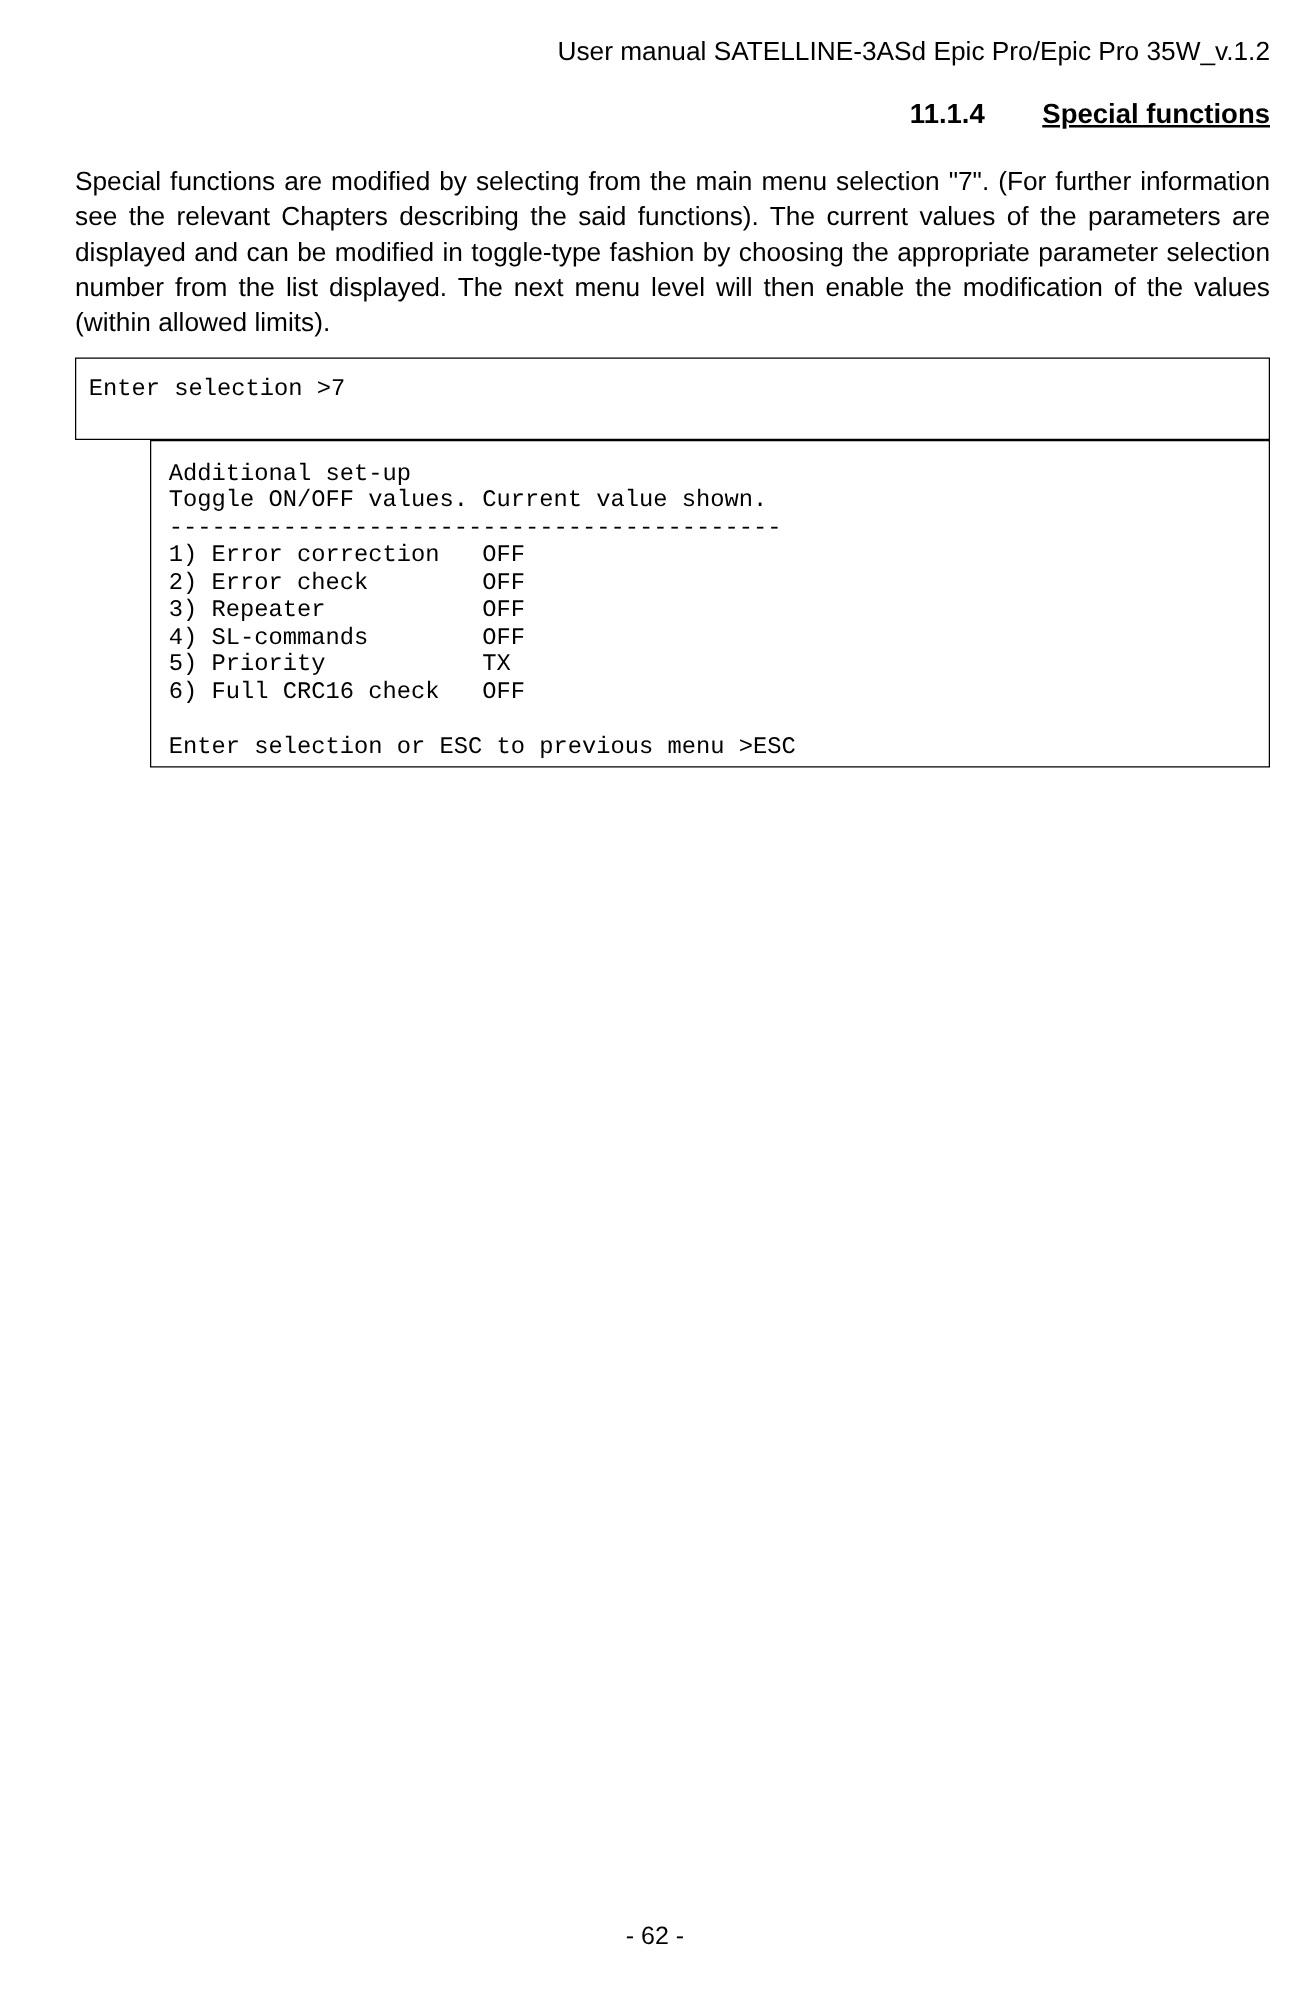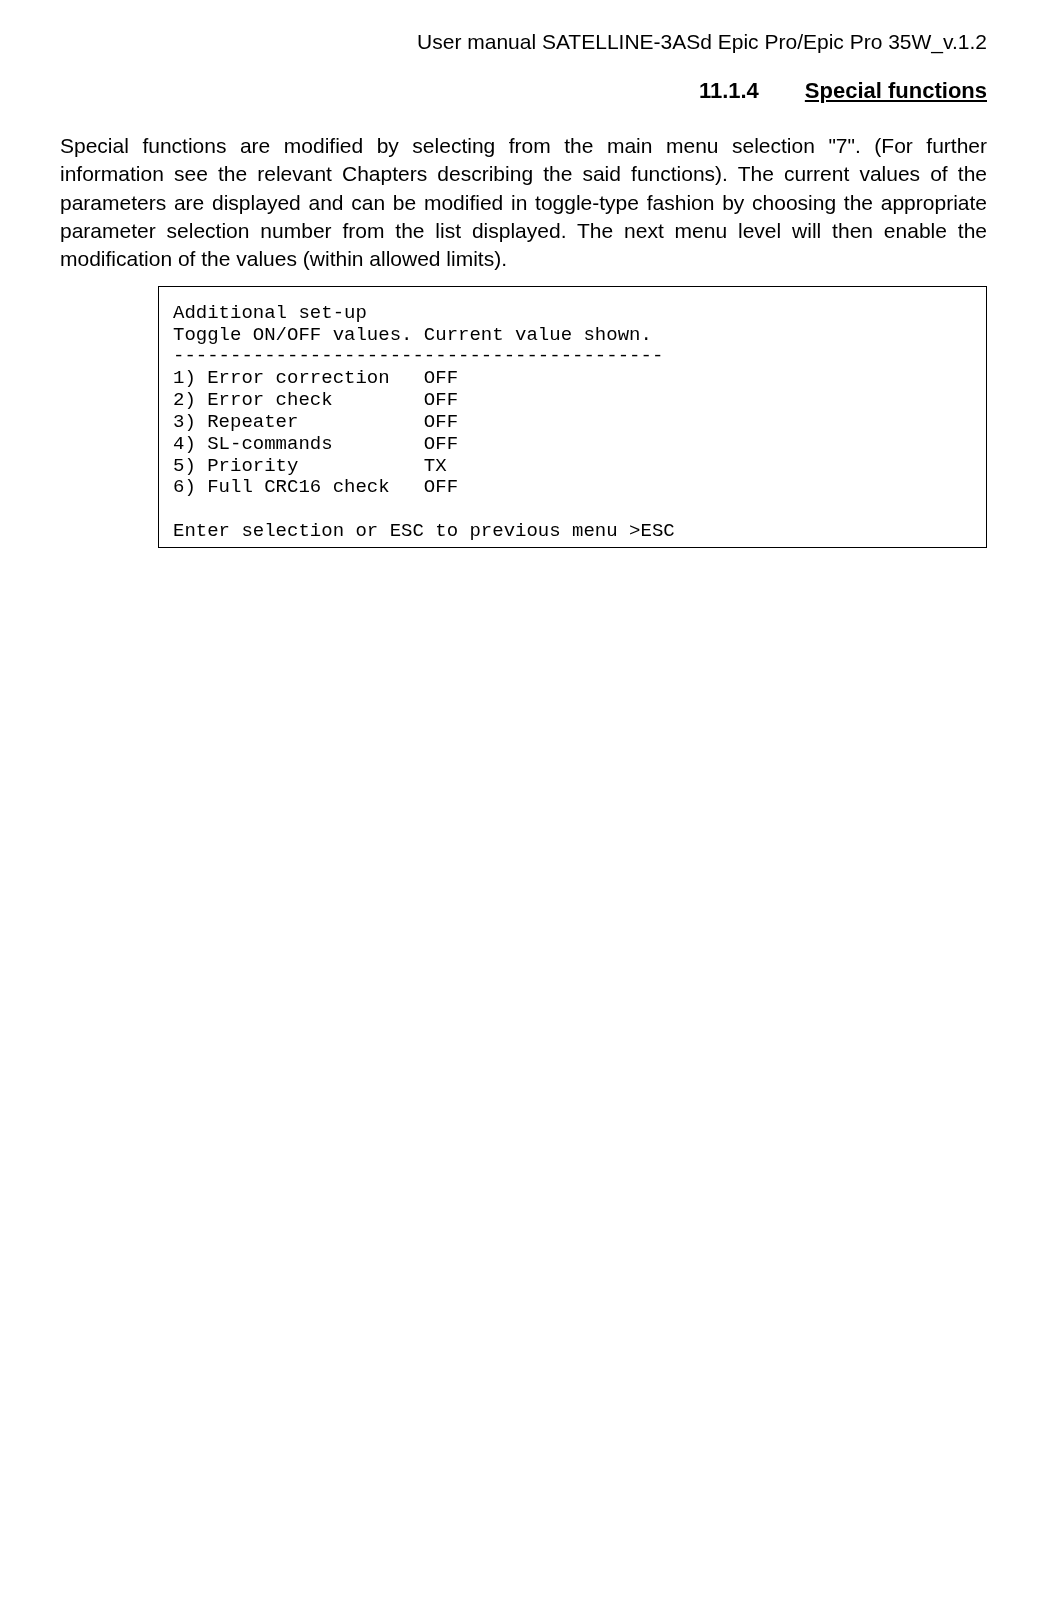--- a/index.html
+++ b/index.html
@@ -8,21 +8,21 @@
       padding: 0;
       font-family: "Futura", "Century Gothic", "Trebuchet MS", sans-serif;
       background: #fff;
       color: #000;
       width: 1048px;
       height: 1597px;
       position: relative;
       box-sizing: border-box;
     }
     .page {
-      padding: 30px 61px 40px 60px;
+      padding: 30px 32px 40px 60px;
       box-sizing: border-box;
       height: 100%;
       position: relative;
     }
     .running-header {
       text-align: right;
       font-size: 21px;
       margin-bottom: 24px;
       font-weight: 400;
     }
@@ -50,21 +50,21 @@
       border: 1px solid #000;
       padding: 14px 10px 28px 10px;
       font-family: "Courier New", monospace;
       font-size: 19px;
       line-height: 1.15;
       margin-bottom: 0;
     }
     .term-box-inner {
       border: 1px solid #000;
       border-top: 1px solid #000;
-      margin-left: 98px;
+      margin-left: 60px;
       padding: 16px 10px 4px 14px;
       font-family: "Courier New", monospace;
       font-size: 19px;
       line-height: 1.15;
       white-space: pre;
     }
     .footer {
       position: absolute;
       bottom: 36px;
       left: 0;
@@ -79,27 +79,31 @@
 <div class="page">
 
   <div class="running-header">User manual SATELLINE-3ASd Epic Pro/Epic Pro 35W_v.1.2</div>
 
   <h3 class="section-heading">
     <span class="num">11.1.4</span><span class="title">Special functions</span>
   </h3>
 
   <p class="body-text">Special functions are modified by selecting from the main menu selection "7". (For further information see the relevant Chapters describing the said functions). The current values of the parameters are displayed and can be modified in toggle-type fashion by choosing the appropriate parameter selection number from the list displayed. The next menu level will then enable the modification of the values (within allowed limits).</p>
 
+  <div class="term-box-outer">
+    <span>Enter selection &gt;7</span>
+  </div>
 
   <div class="term-box-inner"><span>Additional set-up</span>
 <span>Toggle ON/OFF values. Current value shown.</span>
 <span>-------------------------------------------</span>
 <span>1) Error correction   OFF</span>
 <span>2) Error check        OFF</span>
 <span>3) Repeater           OFF</span>
 <span>4) SL-commands        OFF</span>
 <span>5) Priority           TX</span>
 <span>6) Full CRC16 check   OFF</span>
 
 <span>Enter selection or ESC to previous menu &gt;ESC</span></div>
 
+  <div class="footer">- 62 -</div>
 
 </div>
 
 </body></html>

